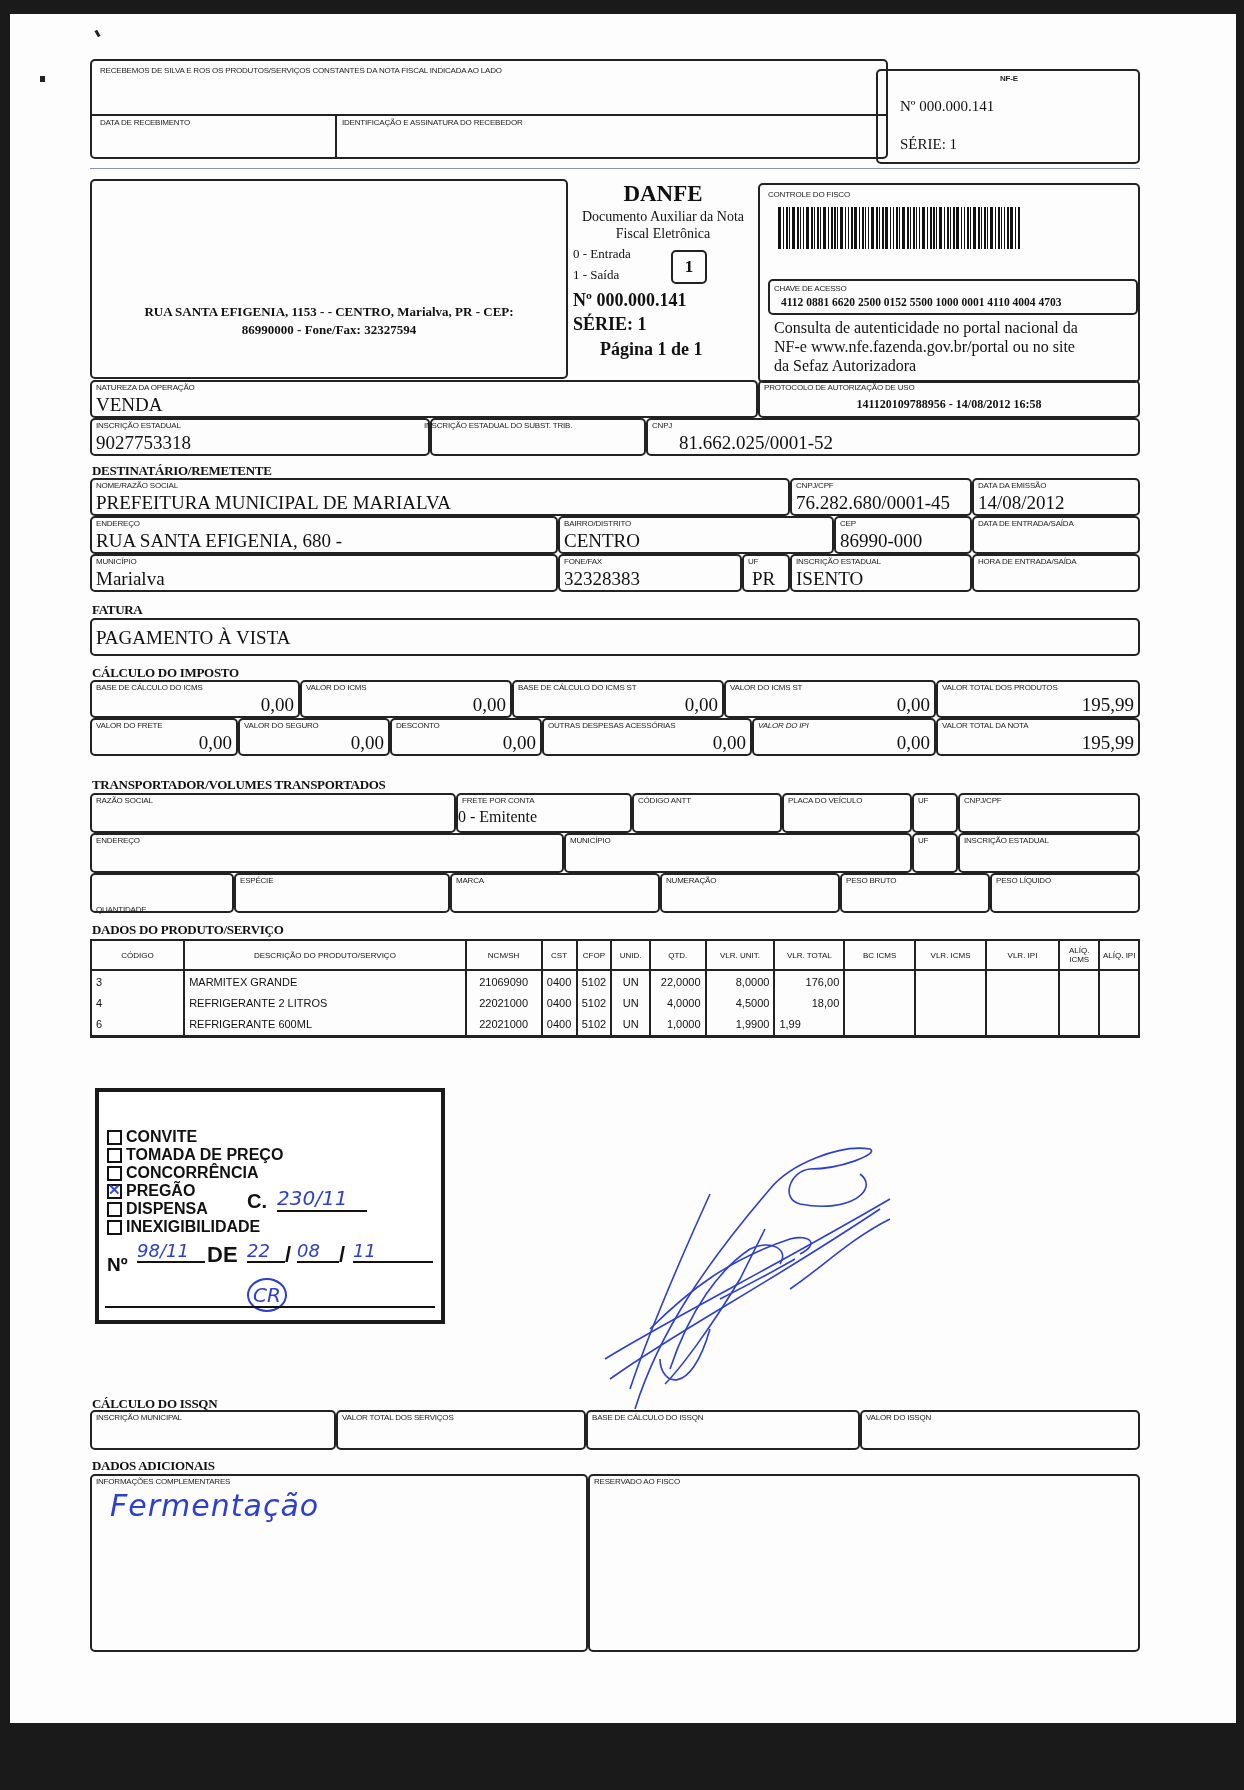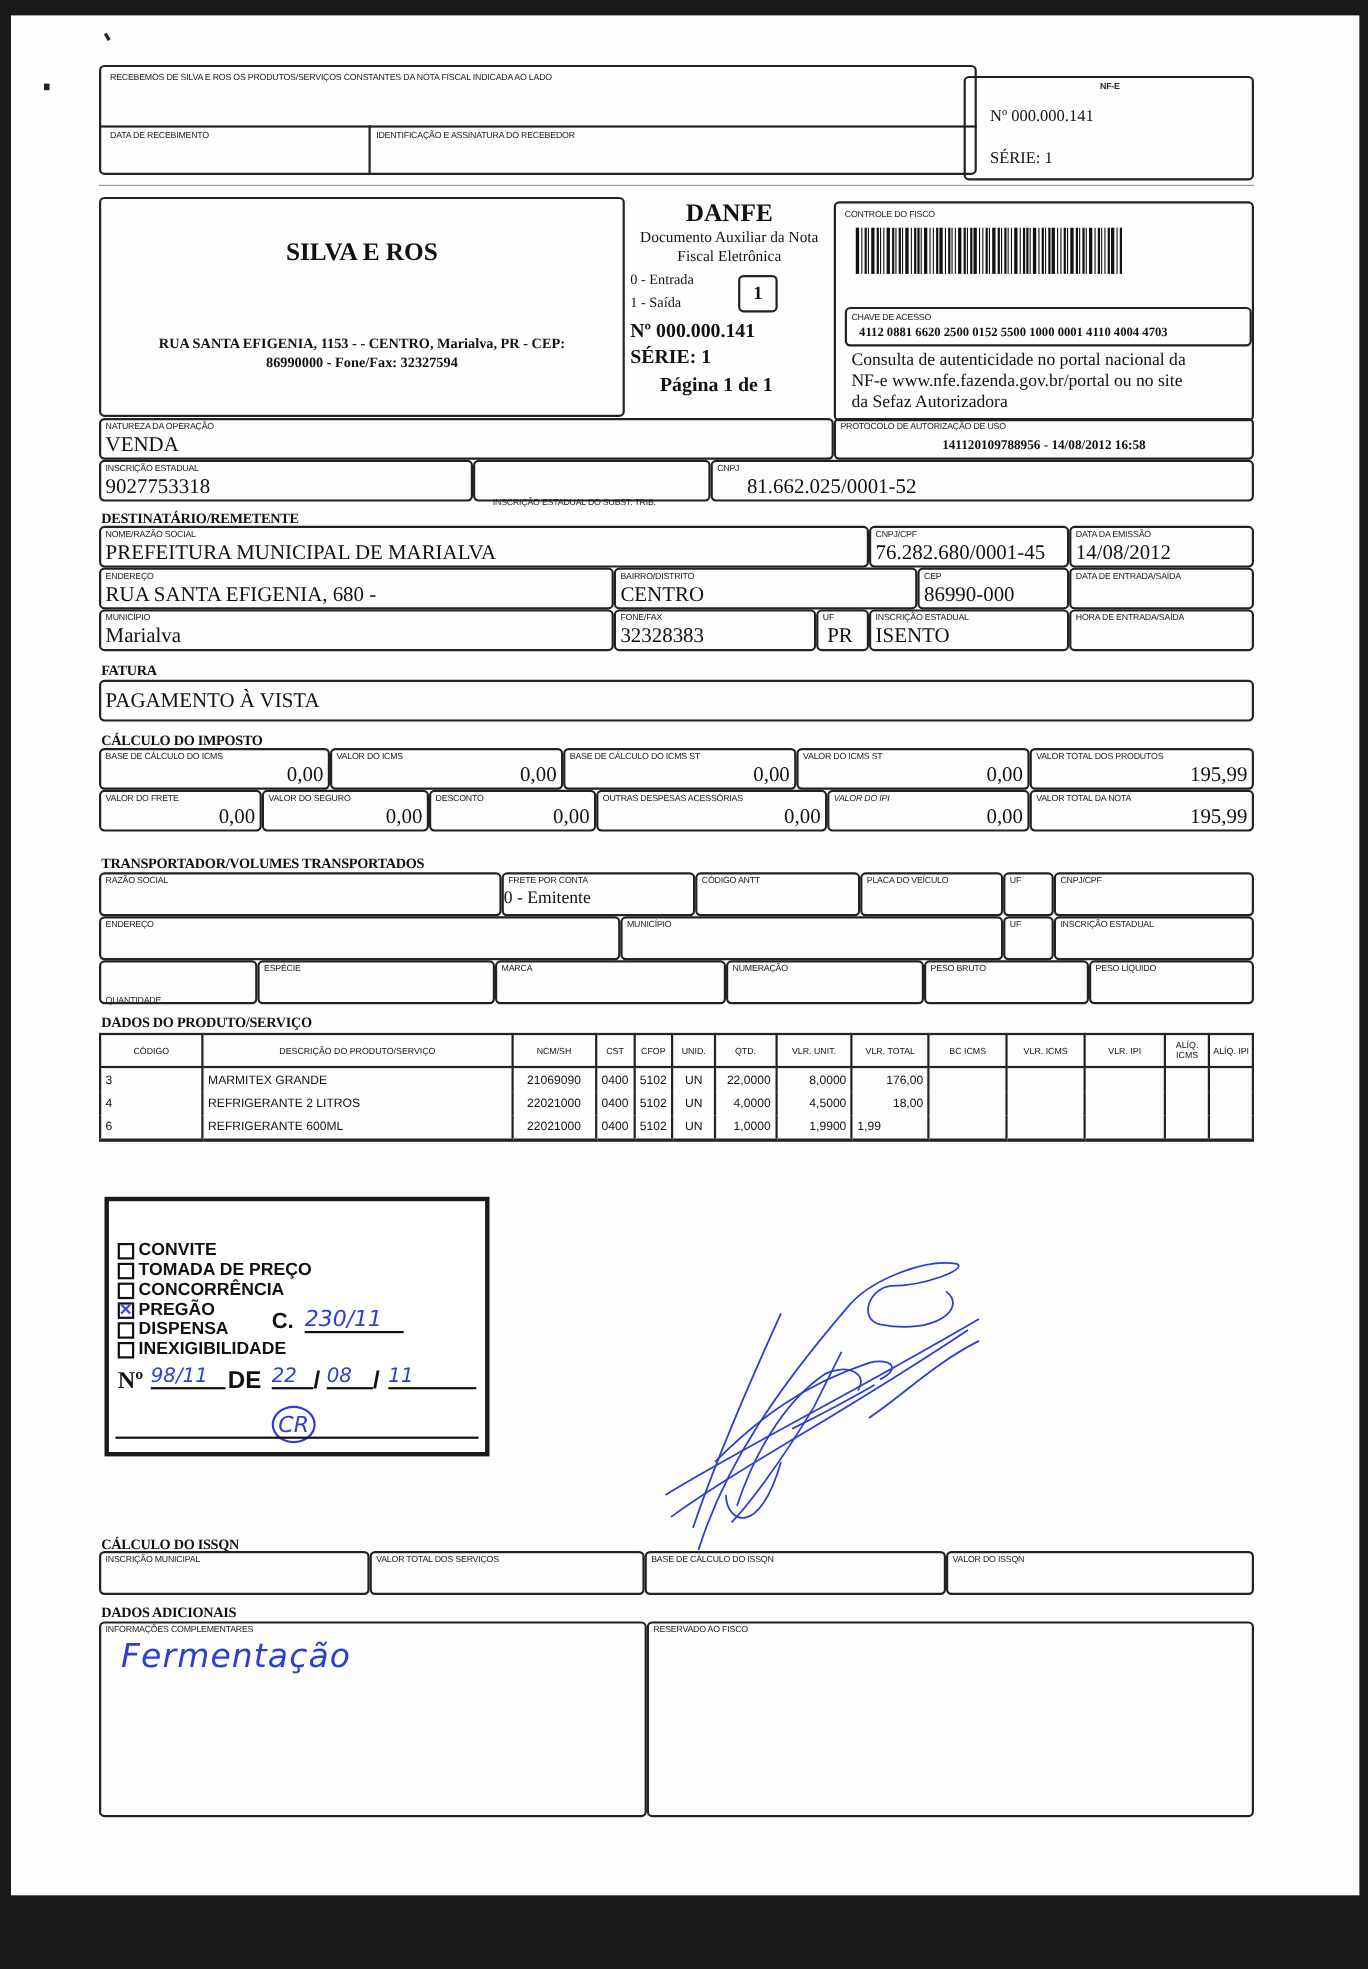--- a/index.html
+++ b/index.html
@@ -40,21 +40,20 @@
   <div class="lbl" style="left:332px;top:104px;">IDENTIFICAÇÃO E ASSINATURA DO RECEBEDOR</div>
 
   <div class="box" style="left:866px;top:55px;width:264px;height:95px;"></div>
   <div class="lbl" style="left:990px;top:60px;font-weight:bold;">NF-e</div>
   <div class="val" style="left:890px;top:84px;font-size:15px;">Nº 000.000.141</div>
   <div class="val" style="left:890px;top:122px;font-size:15px;">SÉRIE: 1</div>
 
   <div class="abs" style="left:80px;top:154px;width:1050px;border-top:1px solid #8a90a8;"></div>
 
   <div class="box" style="left:80px;top:165px;width:478px;height:200px;"></div>
-  <div class="val" style="left:80px;top:202px;width:478px;text-align:center;font-size:23px;font-weight:bold;">SILVA E ROS</div>
   <div class="val" style="left:80px;top:290px;width:478px;text-align:center;font-size:13px;font-weight:bold;">RUA SANTA EFIGENIA, 1153 -  - CENTRO, Marialva, PR - CEP:</div>
   <div class="val" style="left:80px;top:308px;width:478px;text-align:center;font-size:13px;font-weight:bold;">86990000 - Fone/Fax: 32327594</div>
 
   <div class="val" style="left:558px;top:167px;width:190px;text-align:center;font-size:23px;font-weight:bold;">DANFE</div>
   <div class="val" style="left:558px;top:195px;width:190px;text-align:center;font-size:14px;">Documento Auxiliar da Nota</div>
   <div class="val" style="left:558px;top:212px;width:190px;text-align:center;font-size:14px;">Fiscal Eletrônica</div>
   <div class="val" style="left:563px;top:232px;font-size:13px;">0 - Entrada</div>
   <div class="val" style="left:563px;top:253px;font-size:13px;">1 - Saída</div>
   <div class="box" style="left:661px;top:236px;width:36px;height:34px;font-weight:bold;font-size:17px;text-align:center;line-height:30px;">1</div>
   <div class="val" style="left:563px;top:276px;font-size:18px;font-weight:bold;">Nº 000.000.141</div>
@@ -147,21 +146,21 @@
   <div class="lbl" style="left:86px;top:369px;">NATUREZA DA OPERAÇÃO</div>
   <div class="val" style="left:86px;top:380px;">VENDA</div>
   <div class="box" style="left:748px;top:366px;width:382px;height:38px;"></div>
   <div class="lbl" style="left:754px;top:369px;">PROTOCOLO DE AUTORIZAÇÃO DE USO</div>
   <div class="val" style="left:748px;top:383px;width:382px;text-align:center;font-size:12px;font-weight:bold;">141120109788956 - 14/08/2012 16:58</div>
 
   <div class="box" style="left:80px;top:404px;width:340px;height:38px;"></div>
   <div class="lbl" style="left:86px;top:407px;">INSCRIÇÃO ESTADUAL</div>
   <div class="val" style="left:86px;top:418px;">9027753318</div>
   <div class="box" style="left:420px;top:404px;width:216px;height:38px;"></div>
-  <div class="lbl" style="left:438px;top:407px;margin-top:31px;">INSCRIÇÃO ESTADUAL DO SUBST. TRIB.</div>
+  <div class="lbl" style="left:414px;top:407px;">INSCRIÇÃO ESTADUAL DO SUBST. TRIB.</div>
   <div class="box" style="left:636px;top:404px;width:494px;height:38px;"></div>
   <div class="lbl" style="left:642px;top:407px;">CNPJ</div>
   <div class="val" style="left:669px;top:418px;">81.662.025/0001-52</div>
 
   <div class="sec" style="left:82px;top:449px;">DESTINATÁRIO/REMETENTE</div>
   <div class="box" style="left:80px;top:464px;width:700px;height:38px;"></div>
   <div class="lbl" style="left:86px;top:467px;">NOME/RAZÃO SOCIAL</div>
   <div class="val" style="left:86px;top:478px;">PREFEITURA MUNICIPAL DE MARIALVA</div>
   <div class="box" style="left:780px;top:464px;width:182px;height:38px;"></div>
   <div class="lbl" style="left:786px;top:467px;">CNPJ/CPF</div>
@@ -382,21 +381,21 @@
     <div class="opt" style="left:8px;top:108px;">
         <span class="chk"></span>
         <span>DISPENSA</span>
       </div>
     <div class="opt" style="left:8px;top:126px;justify-content:flex-end;">
         <span class="chk"></span>
         <span>INEXIGIBILIDADE</span>
       </div>
     <div class="opt" style="left:148px;top:98px;font-size:20px;">C.</div>
     <div class="abs hand" style="left:178px;top:94px;font-size:20px;border-bottom:2px solid #111;width:90px;">230/11</div>
-    <div class="opt" style="left:8px;top:150px;font-size:22px;font-family:Liberation Serif, serif;">Nº</div>
+    <div class="opt" style="left:8px;top:162px;font-size:19px;">Nº</div>
     <div class="abs hand" style="left:38px;top:148px;font-size:18px;border-bottom:2px solid #111;width:68px;">98/11</div>
     <div class="opt" style="left:108px;top:150px;font-size:22px;">DE</div>
     <div class="abs hand" style="left:148px;top:148px;font-size:18px;border-bottom:2px solid #111;width:38px;">22</div>
     <div class="opt" style="left:186px;top:150px;font-size:22px;">/</div>
     <div class="abs hand" style="left:198px;top:148px;font-size:18px;border-bottom:2px solid #111;width:42px;">08</div>
     <div class="opt" style="left:240px;top:150px;font-size:22px;">/</div>
     <div class="abs hand" style="left:254px;top:148px;font-size:18px;border-bottom:2px solid #111;width:80px;">11</div>
     <div class="abs hand" style="left:148px;top:186px;font-size:20px;width:40px;height:34px;border:2px solid #2c3fcf;border-radius:50%;text-align:center;line-height:30px;">CR</div>
     <div class="abs" style="left:6px;top:214px;width:330px;border-top:2.5px solid #111;"></div>
   </div>

